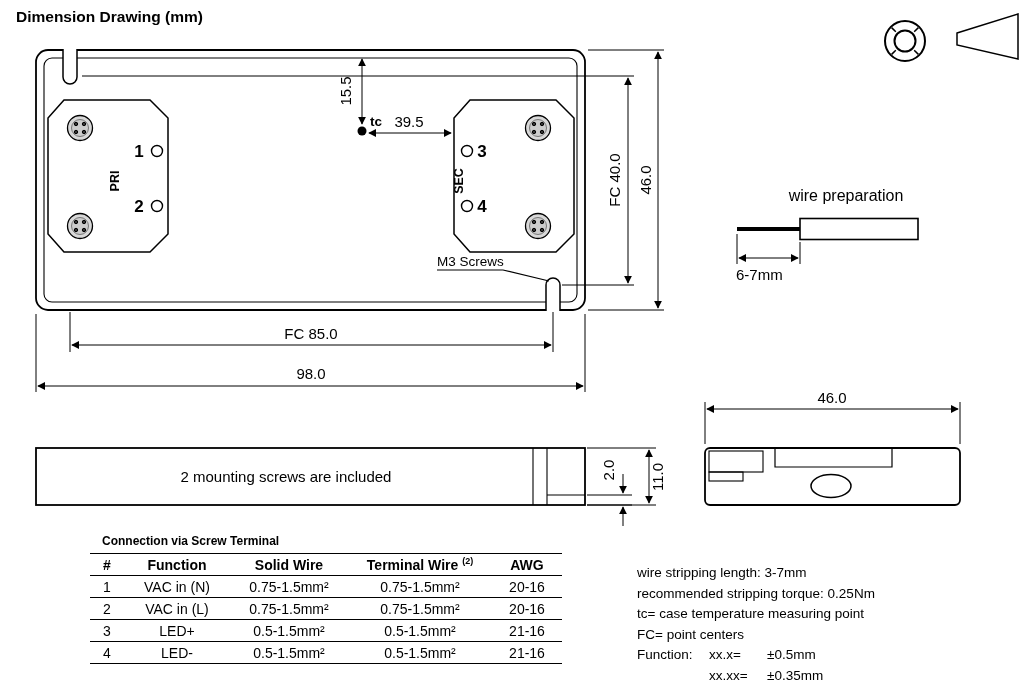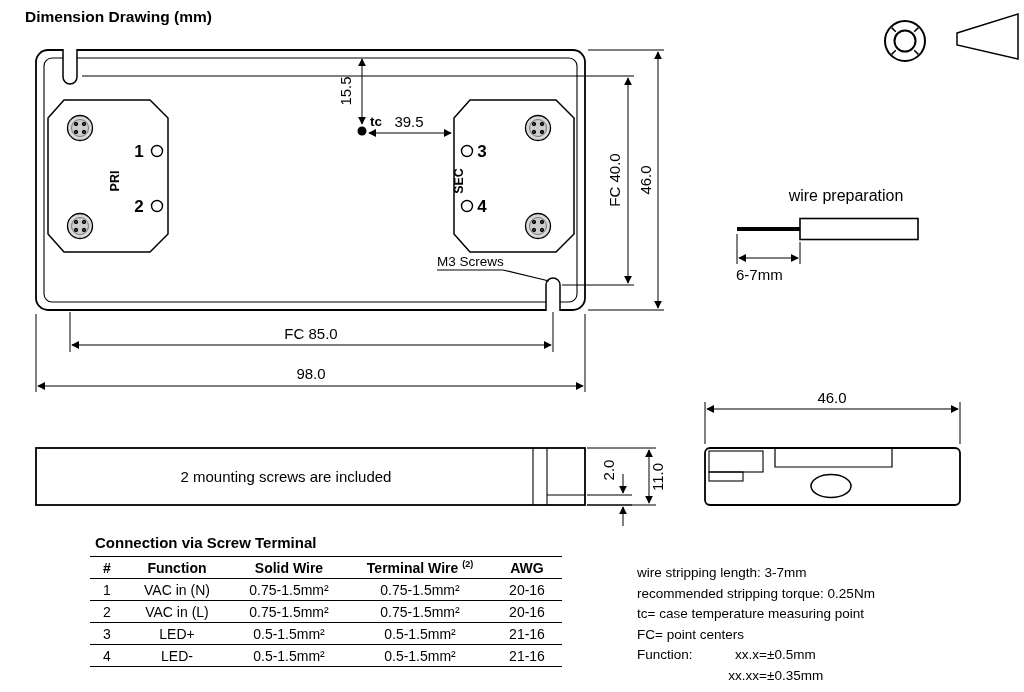--- a/index.html
+++ b/index.html
@@ -1,36 +1,36 @@
 <!DOCTYPE html>
 <html><head>
 <meta charset="utf-8">
 <style>
   html,body{margin:0;padding:0;background:#fff;}
   body{width:1024px;height:692px;position:relative;overflow:hidden;
        font-family:"Liberation Sans",sans-serif;color:#000;}
   .abs{position:absolute;}
-  #page-title{left:25px;top:8px;font-size:15.5px;font-weight:bold;}
+  #page-title{left:16px;top:8px;font-size:15.5px;font-weight:bold;}
   svg text{font-family:"Liberation Sans",sans-serif;fill:#000;}
   .dim{font-size:15px;}
   .small{font-size:13.5px;}
   
   #conn{left:90px;top:534px;width:478px;}
-  #conn .conn-title{font-weight:bold;font-size:15px;margin:0 0 5px 5px;}
+  #conn .conn-title{font-weight:bold;font-size:12px;margin:0 0 5px 12px;}
   #conn table{border-collapse:collapse;table-layout:fixed;width:472px;}
   #conn th,#conn td{font-size:14px;text-align:center;padding:2px 2px;height:17px;white-space:nowrap;}
   #conn th{font-weight:bold;border-top:1.6px solid #000;border-bottom:1.6px solid #000;}
   #conn td{border-bottom:1.3px solid #000;}
   #conn sup{font-size:9px;}
   .c0{width:34px;}.c1{width:106px;}.c2{width:118px;}.c3{width:144px;}.c4{width:70px;}
   
   #notes{left:637px;top:563px;width:380px;font-size:13.5px;line-height:20.5px;}
   .tol-row{display:flex;}
   .tol-row .tl{width:72px;}
-  .tol-row .tk{width:58px;text-align:right;}
+  .tol-row .tk{width:58px;}
 </style>
 </head>
 <body>
 
 <div class="abs" id="page-title">Dimension Drawing (mm)</div>
 
 <svg class="abs" style="left:0;top:0" width="1024" height="692" viewBox="0 0 1024 692">
   <defs>
     <marker id="arr" viewBox="0 0 10 10" refX="9" refY="5" markerWidth="8" markerHeight="8" orient="auto-start-reverse">
         <path d="M0,0 L10,5 L0,10 Z" fill="#000"></path>

